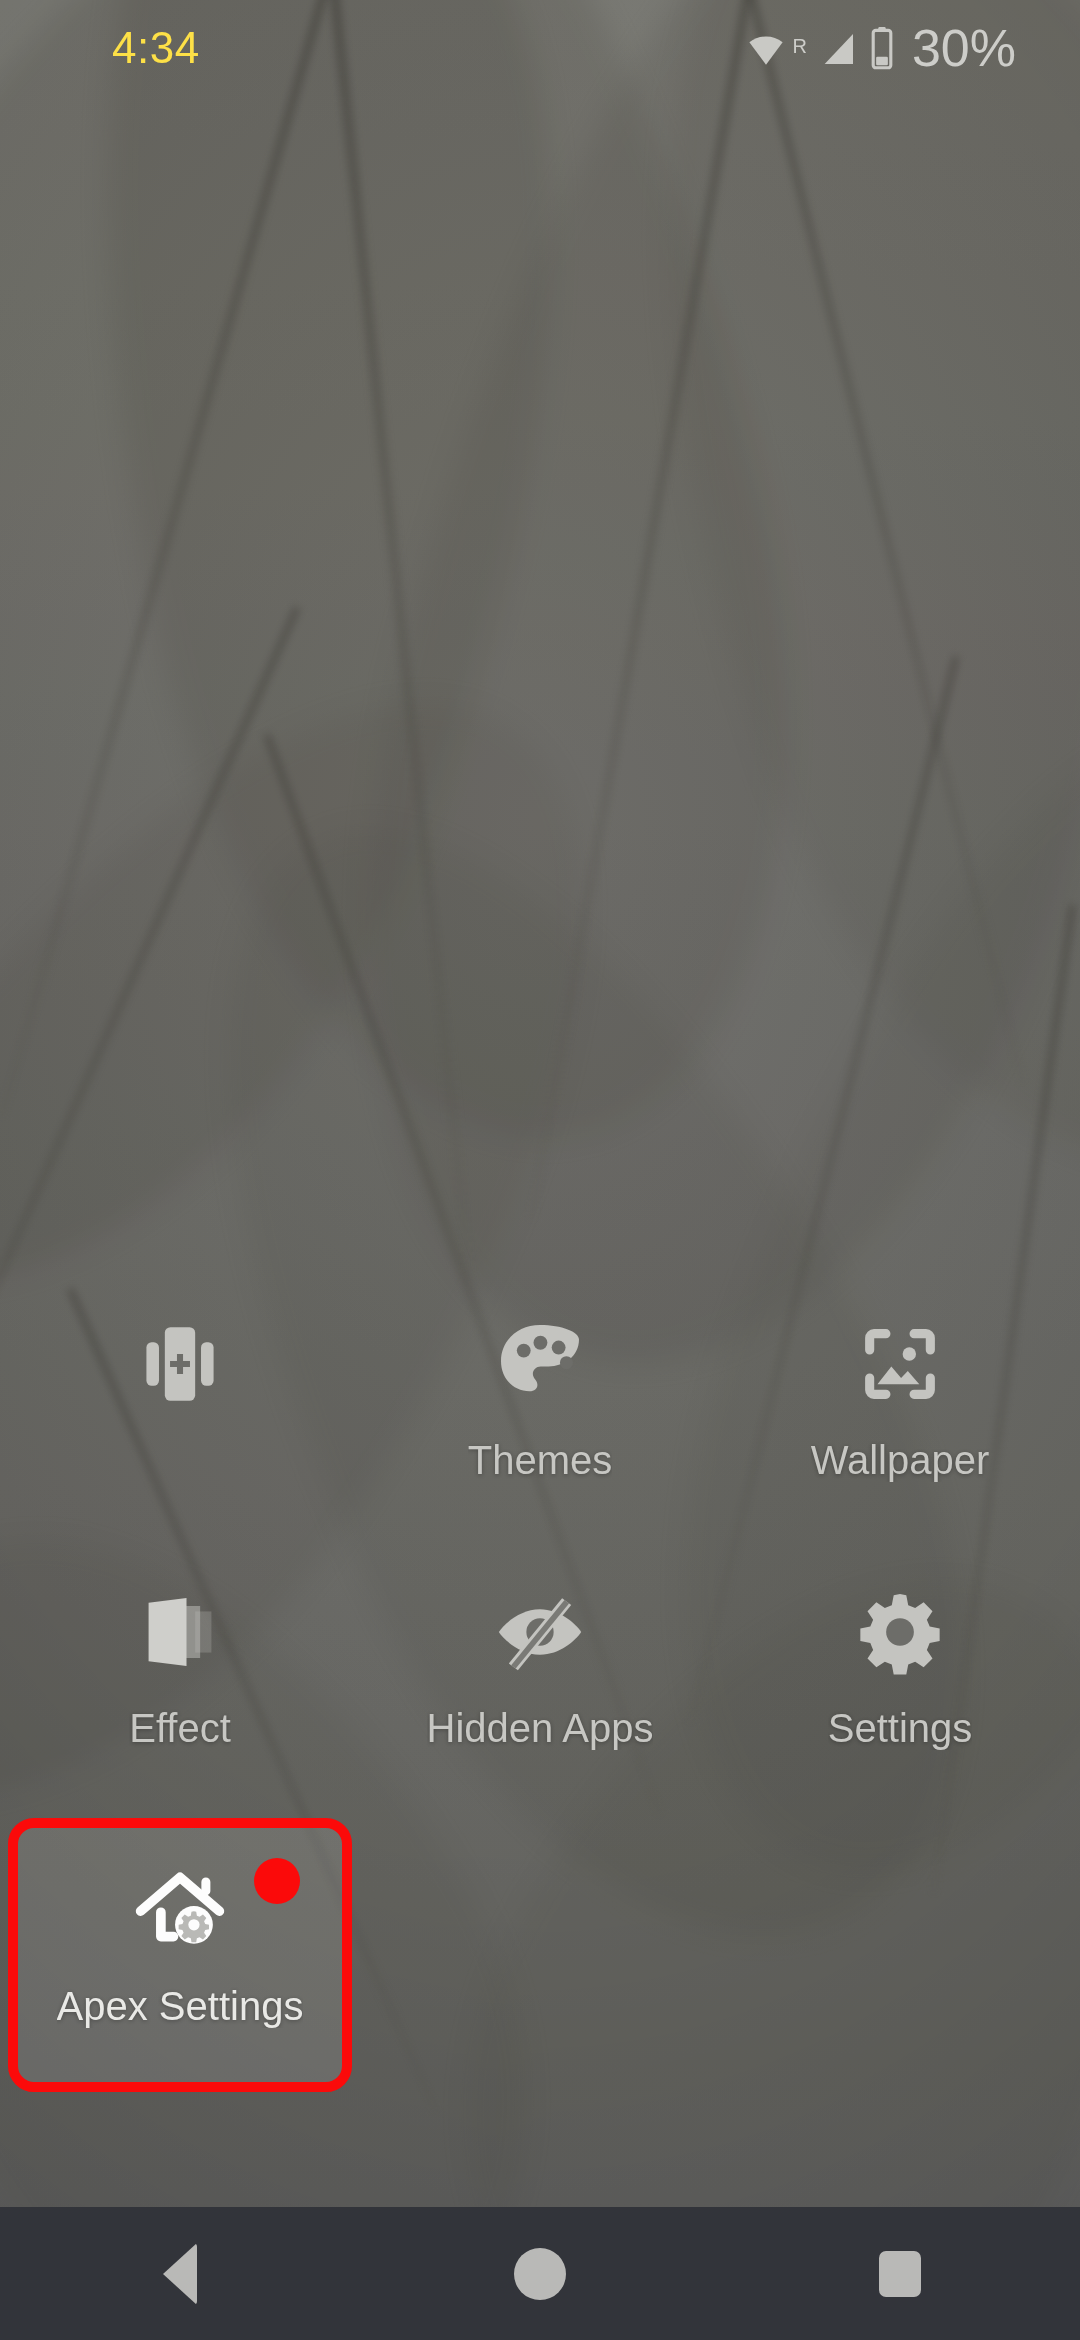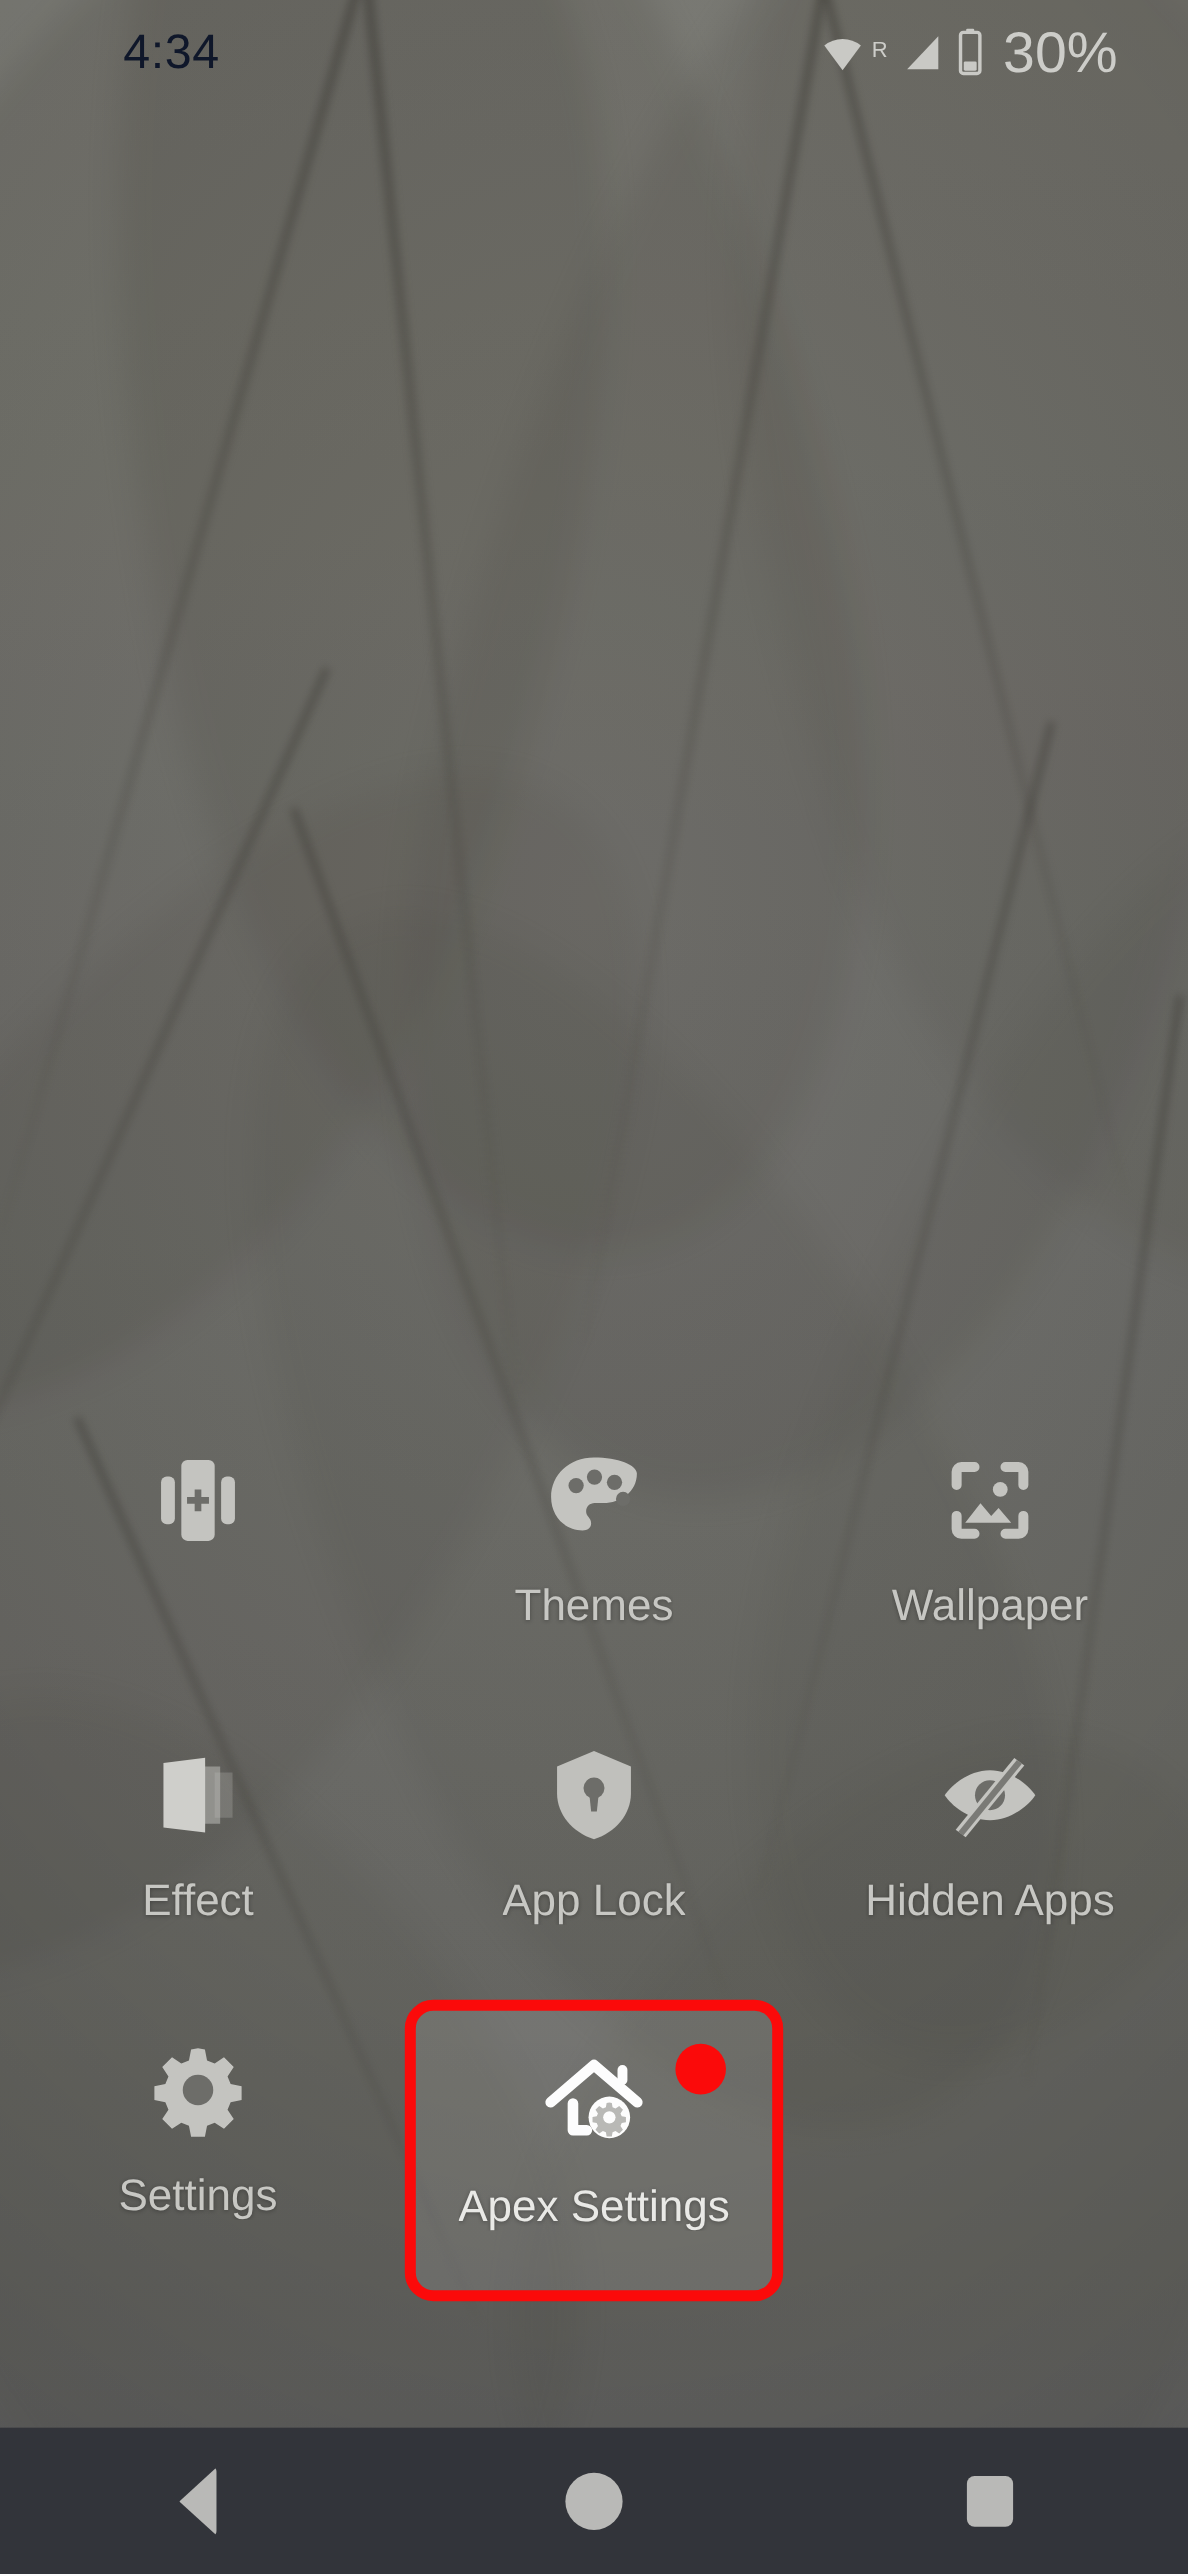--- a/index.html
+++ b/index.html
@@ -50,21 +50,21 @@
 
   
   #status-bar {
     position:absolute; top:0; left:0; right:0; height:96px;
     display:flex; align-items:center;
     padding:0 42px;
     color:#c9c9c5;
     z-index:20;
   }
   #status-left { font-size:44px; font-weight:400; letter-spacing:.5px;
-    margin-left:70px; color:#0f172a; }
+    margin-left:70px; color:#fde047; }
   #status-right { margin-left:auto; display:flex; align-items:flex-end; gap:9px;
     margin-right:22px; }
   #status-right .sicon { display:block; }
   .roam-letter { font-size:20px; line-height:1; color:#cdcdc9;
     position:relative; top:-18px; left:-4px; margin-right:-2px; }
   #battery-pct { font-size:52px; color:#cdcdc9; margin-left:6px; line-height:1; }
 
   
   #app-grid {
     position:absolute;
@@ -253,30 +253,20 @@
       <div class="app-icon">
         <svg width="104" height="104" viewBox="0 0 48 48">
           <path d="M31 14.5h7.5v19H31z" fill="#c4c4c0" opacity=".25"></path>
           <path d="M25.5 12h7.8v24h-7.8z" fill="#c4c4c0" opacity=".5"></path>
           <path d="M9.5 10.5l17.5-2.2v31.4L9.5 37.5z" fill="#cfcfcb"></path>
         </svg>
       </div>
       <div class="app-label">Effect</div>
     </div>
 
-    <div class="app-cell">
-      <div class="app-icon">
-        <svg width="104" height="104" viewBox="0 0 48 48">
-          <path d="M24 5.5L39.5 12v11.2C39.5 32 33.1 39.6 24 42.5 14.9 39.6 8.5 32 8.5 23.2V12z" fill="#c0c0bc"></path>
-          <circle cx="24" cy="21" r="4.4" fill="#6d6d69"></circle>
-          <path d="M21.9 22.2h4.2l-.9 8.6h-2.4z" fill="#6d6d69"></path>
-        </svg>
-      </div>
-      <div class="app-label">App Lock</div>
-    </div>
 
     <div class="app-cell">
       <div class="app-icon">
         <svg width="104" height="104" viewBox="0 0 48 48">
           <path d="M24 13.5c9 0 16.5 6.6 19 10.5-2.5 3.9-10 10.5-19 10.5S7.5 27.9 5 24c2.5-3.9 10-10.5 19-10.5z" fill="#c4c4c0"></path>
           <circle cx="24" cy="24" r="6.3" fill="#6d6d69"></circle>
           <path d="M34.2 8.4l4.2 3.1-24.6 30.1-4.2-3.1z" fill="#c4c4c0"></path>
           <path d="M35.3 9.2l2.1 1.6-24.6 30.1-2.1-1.6z" fill="#6d6d69" opacity=".85"></path>
         </svg>
       </div>

